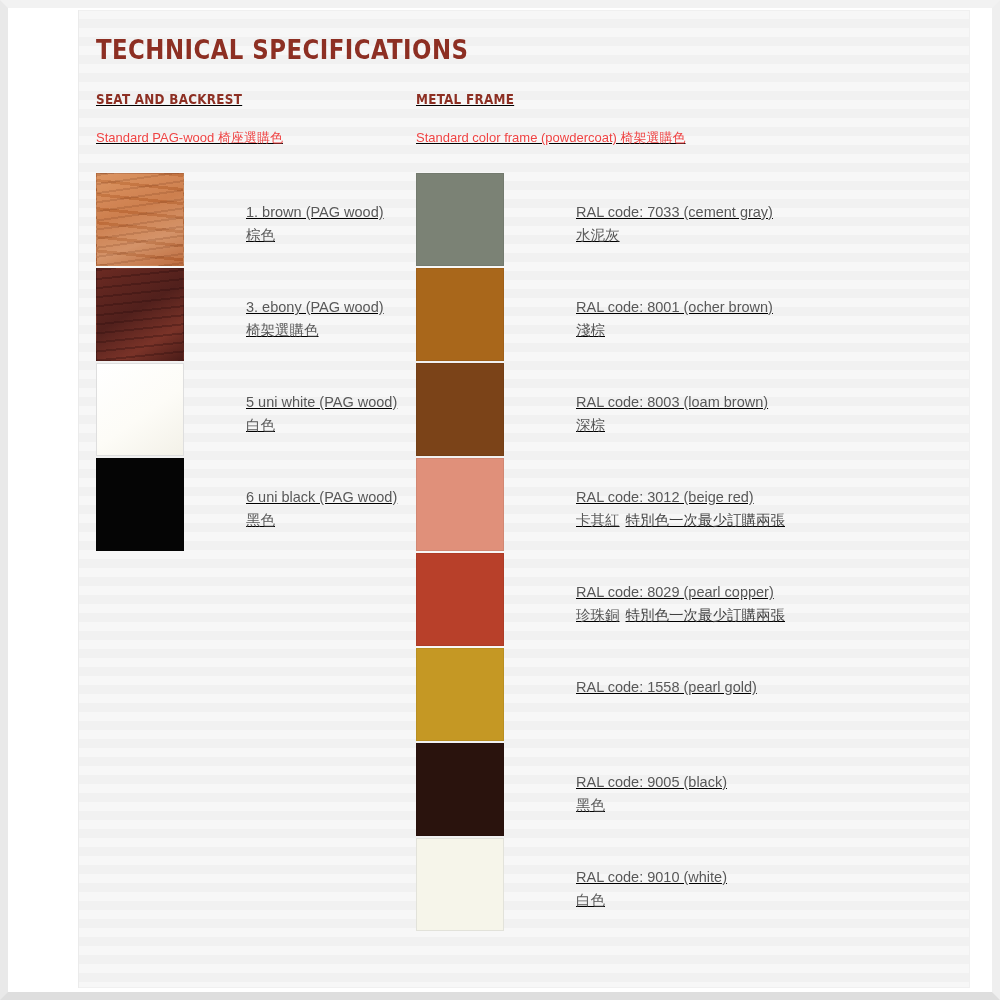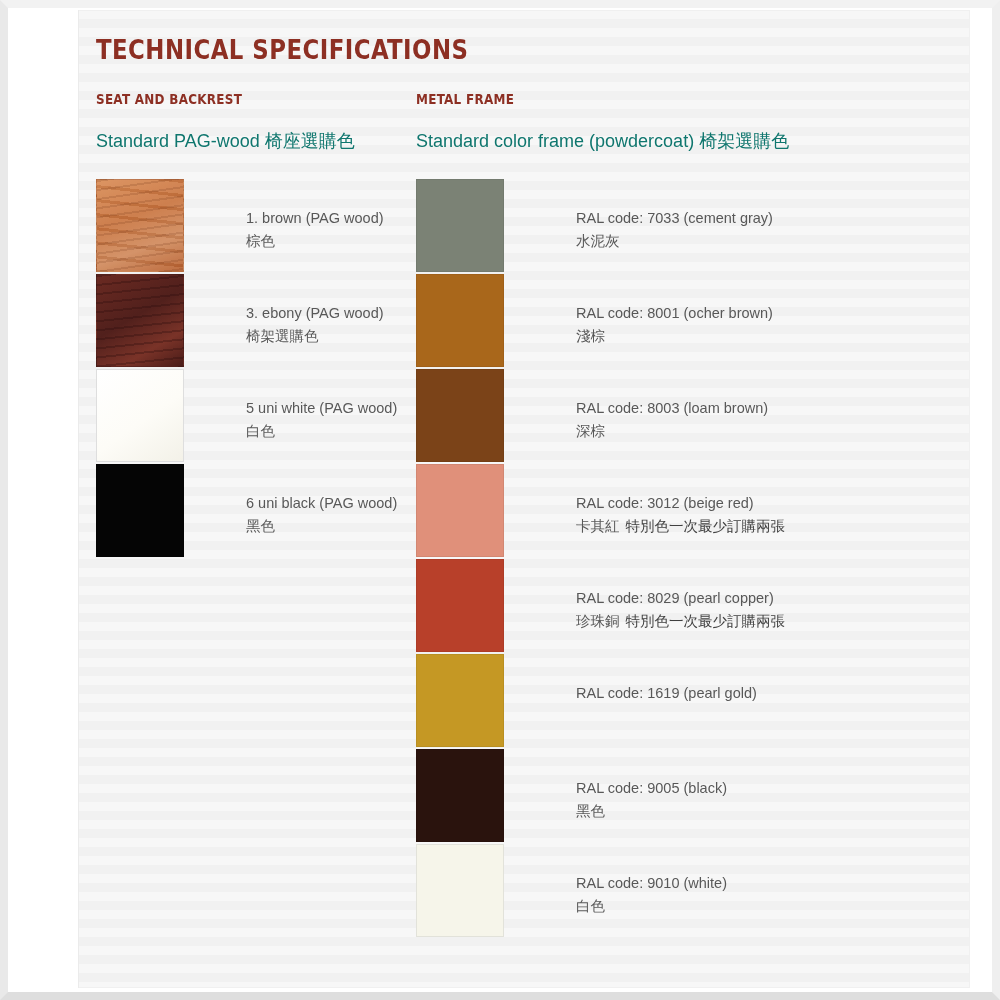--- a/index.html
+++ b/index.html
@@ -77,38 +77,39 @@
     letter-spacing: 0.5px;
     color: #8d2f23;
     margin: 0 0 26px 0;
     transform: scaleX(0.94);
     transform-origin: left center;
   }
 
   .columns {
     display: flex;
     flex-direction: row;
+    text-decoration: underline;
   }
   .col-left { width: 320px; }
   .col-right { width: 530px; }
 
   .col-head {
     font-family: "DejaVu Sans Condensed", "Liberation Sans Narrow", "Liberation Sans", sans-serif;
     font-size: 14px;
     font-weight: bold;
     color: #8d2f23;
     letter-spacing: 0.3px;
     margin: 0 0 22px 0;
     transform: scaleX(0.95);
     transform-origin: left center;
   }
 
   .col-sub {
-    font-size: 18px;
-    color: #0f766e;
+    font-size: 13px;
+    color: #ef4444;
     margin: 0 0 26px 0;
     white-space: nowrap;
   }
 
   .swatch-row {
     display: flex;
     flex-direction: row;
     align-items: stretch;
     margin-bottom: 2px;
     gap: 40px;
@@ -270,21 +271,21 @@
             <span class="label-en">RAL code: 8029 (pearl copper)</span>
             <span class="label-cn">
               <span>珍珠銅</span><span class="note-red">特別色一次最少訂購兩張</span>
             </span>
           </div>
         </div>
 
         <div class="swatch-row">
           <div class="swatch sw-pearl-gold"></div>
           <div class="swatch-label">
-            <span class="label-en">RAL code: 1619 (pearl gold)</span>
+            <span class="label-en">RAL code: 1558 (pearl gold)</span>
           </div>
         </div>
 
         <div class="swatch-row">
           <div class="swatch sw-ral-black"></div>
           <div class="swatch-label">
             <span class="label-en">RAL code: 9005 (black)</span>
             <span class="label-cn">黑色</span>
           </div>
         </div>

